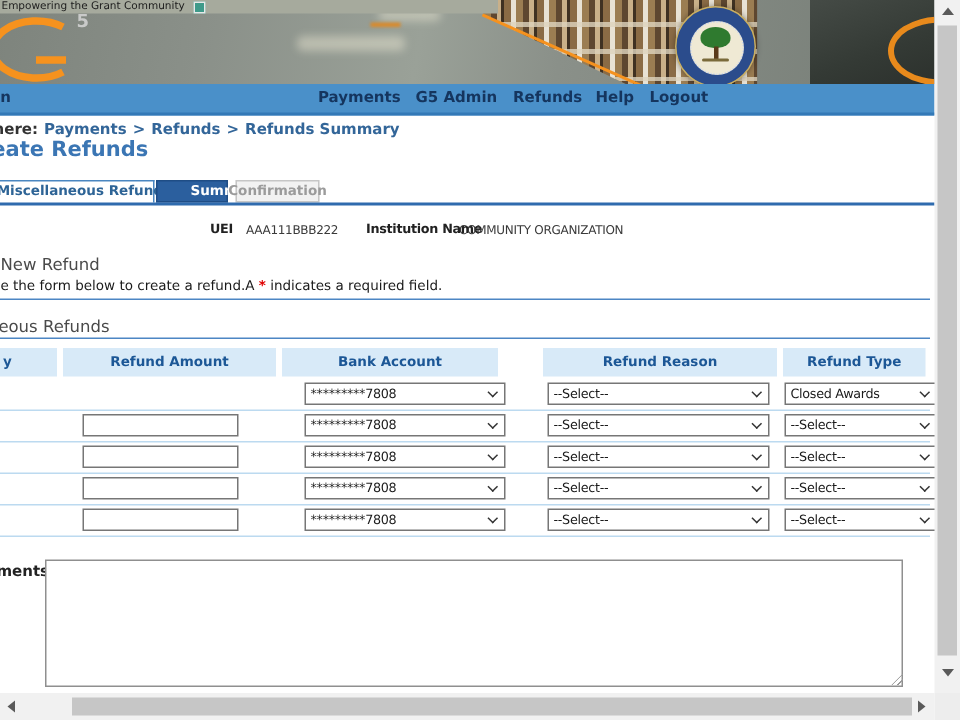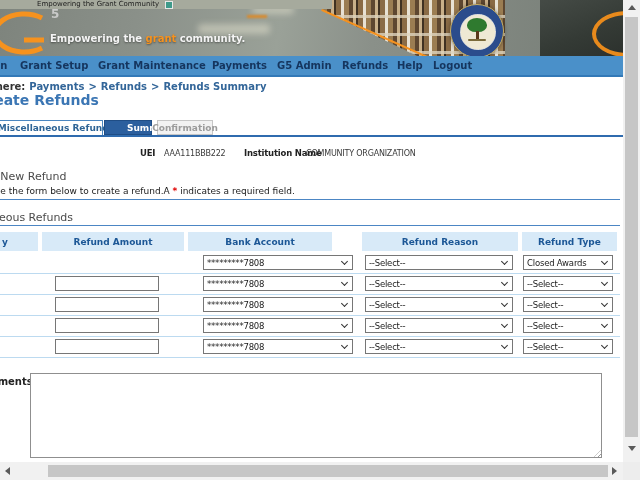--- a/index.html
+++ b/index.html
@@ -7,21 +7,21 @@
   .screen{position:relative;width:640px;height:480px;overflow:hidden;background:#fff;}
   .abs{position:absolute;}
 
   
   .banner{position:absolute;left:0;top:0;width:623px;height:56px;overflow:hidden;
     background:linear-gradient(100deg,#7e847d 0%,#8a9089 22%,#9aa198 45%,#8a9089 60%,#767d76 100%);}
   .glare{position:absolute;background:rgba(255,250,225,.38);filter:blur(3px);border-radius:4px;}
   .odash{position:absolute;left:247px;top:15px;width:20px;height:3px;background:#d98a2b;filter:blur(1px);}
   .strip{position:absolute;left:0;top:0;width:332px;height:9px;background:#a6aa9d;
     font-size:7px;line-height:9px;color:#1c1c1c;white-space:nowrap;display:flex;align-items:center;}
-  .strip .t1{margin-left:1px;padding-left:36px;}
+  .strip .t1{margin-left:1px;}
   .fav{width:6px;height:6px;background:#3f9a8a;border:1px solid #e8e8e8;margin:0 3px 0 6px;flex:none;}
   .g5five{position:absolute;left:51px;top:7px;color:#d6d6d6;font-size:12px;font-weight:bold;opacity:.85;}
   .tagline{position:absolute;left:50px;top:33px;font-size:10px;font-weight:bold;color:#f4f4f4;
     text-shadow:0 1px 2px rgba(0,0,0,.45);white-space:nowrap;}
   .tagline .em{color:#F6921E;}
   .shelf{position:absolute;left:322px;top:0;width:183px;height:56px;
     background:
       repeating-linear-gradient(180deg,rgba(235,225,205,0) 0 15px,rgba(222,212,190,.8) 15px 18px),
       repeating-linear-gradient(90deg,#9b7d52 0 5px,#5e4730 5px 9px,#c9b089 9px 12px,#3f3122 12px 14px,#8a6b45 14px 19px,#e8e2d4 19px 22px);
     clip-path:polygon(0 0,100% 0,100% 100%,52% 100%,0 18%);}
@@ -70,23 +70,23 @@
   .hcell{position:absolute;top:0;height:19px;background:#D8EAF8;display:flex;align-items:center;
     justify-content:center;font-size:9px;font-weight:bold;color:#1C5796;box-sizing:border-box;}
   .hcell.frag{justify-content:flex-start;padding-left:2px;}
 
   .row{position:absolute;left:0;width:620px;height:21px;border-bottom:1px solid #BCDAF0;}
   .amt{position:absolute;left:55px;top:3px;width:104px;height:15px;border:1px solid #767676;
     font-size:9px;padding:0 3px;box-sizing:border-box;font-family:inherit;color:#1a1a1a;background:#fff;}
   .sel{position:absolute;top:3px;height:15px;border:1px solid #767676;background:#fff;font-size:8.5px;
     color:#1a1a1a;display:flex;align-items:center;justify-content:space-between;
     padding:0 4px 0 3px;box-sizing:border-box;cursor:pointer;white-space:nowrap;letter-spacing:-0.2px;}
-  .sel.bank{left:203px;width:150px;}
+  .sel.bank{left:203px;width:134px;}
   .sel.reason{left:365px;width:148px;}
-  .sel.type{left:523px;width:90px;}
+  .sel.type{left:523px;width:102px;}
   .chev{display:inline-block;width:4px;height:4px;border-right:1.2px solid #333;
     border-bottom:1.2px solid #333;transform:rotate(45deg);flex:none;margin:-2px 1px 0 4px;}
 
   .clab{position:absolute;left:-27px;top:376px;font-size:10px;font-weight:bold;color:#222;white-space:nowrap;}
   .cmt{position:absolute;left:30px;top:373px;width:572px;height:85px;border:1px solid #8f8f8f;
     box-sizing:border-box;resize:none;font-family:inherit;font-size:9px;background:#fff;}
   .grip{position:absolute;left:594px;top:449px;width:8px;height:8px;cursor:nwse-resize;
     background:repeating-linear-gradient(135deg,transparent 0 2px,#9a9a9a 2px 3px);
     clip-path:polygon(100% 0,100% 100%,0 100%);}
 
@@ -111,23 +111,20 @@
     <div class="glare" style="left:198px;top:24px;width:72px;height:10px;"></div>
     <div class="glare" style="left:252px;top:6px;width:42px;height:8px;"></div>
     <div class="odash"></div>
 
     <svg class="abs" style="left:-20px;top:10px;" width="72" height="46" viewBox="0 0 72 46">
       <path d="M 62 8 A 29 19 0 1 0 62 38" fill="none" stroke="#F6921E" stroke-width="5"></path>
       <path d="M 64 30 L 44 30" fill="none" stroke="#F6921E" stroke-width="5"></path>
     </svg>
     <span class="g5five">5</span>
 
-    <div class="tagline">
-      <span>Empowering the </span><span class="em">grant</span><span> community.</span>
-    </div>
 
     <div class="shelf"></div>
     <div class="swoosh"></div>
 
     <div class="panel">
       <div class="arc"></div>
     </div>
 
     <div class="seal">
       <div class="inner"></div>
@@ -137,22 +134,20 @@
     </div>
 
     <div class="strip">
       <span class="t1">Empowering the Grant Community</span>
       <span class="fav"></span>
     </div>
   </div>
 
   <div class="nav">
     <span style="left:-20px">Main</span>
-    <span style="left:20px">Grant Setup</span>
-    <span style="left:98px">Grant Maintenance</span>
     <span style="left:212px">Payments</span>
     <span style="left:277px">G5 Admin</span>
     <span style="left:342px">Refunds</span>
     <span style="left:397px">Help</span>
     <span style="left:433px">Logout</span>
   </div>
 
   <div class="crumb">
     <span>You are here:</span><span class="lnk">Payments</span><span class="sep">&gt;</span><span class="lnk">Refunds</span><span class="sep">&gt;</span><span class="lnk">Refunds Summary</span>
   </div>

